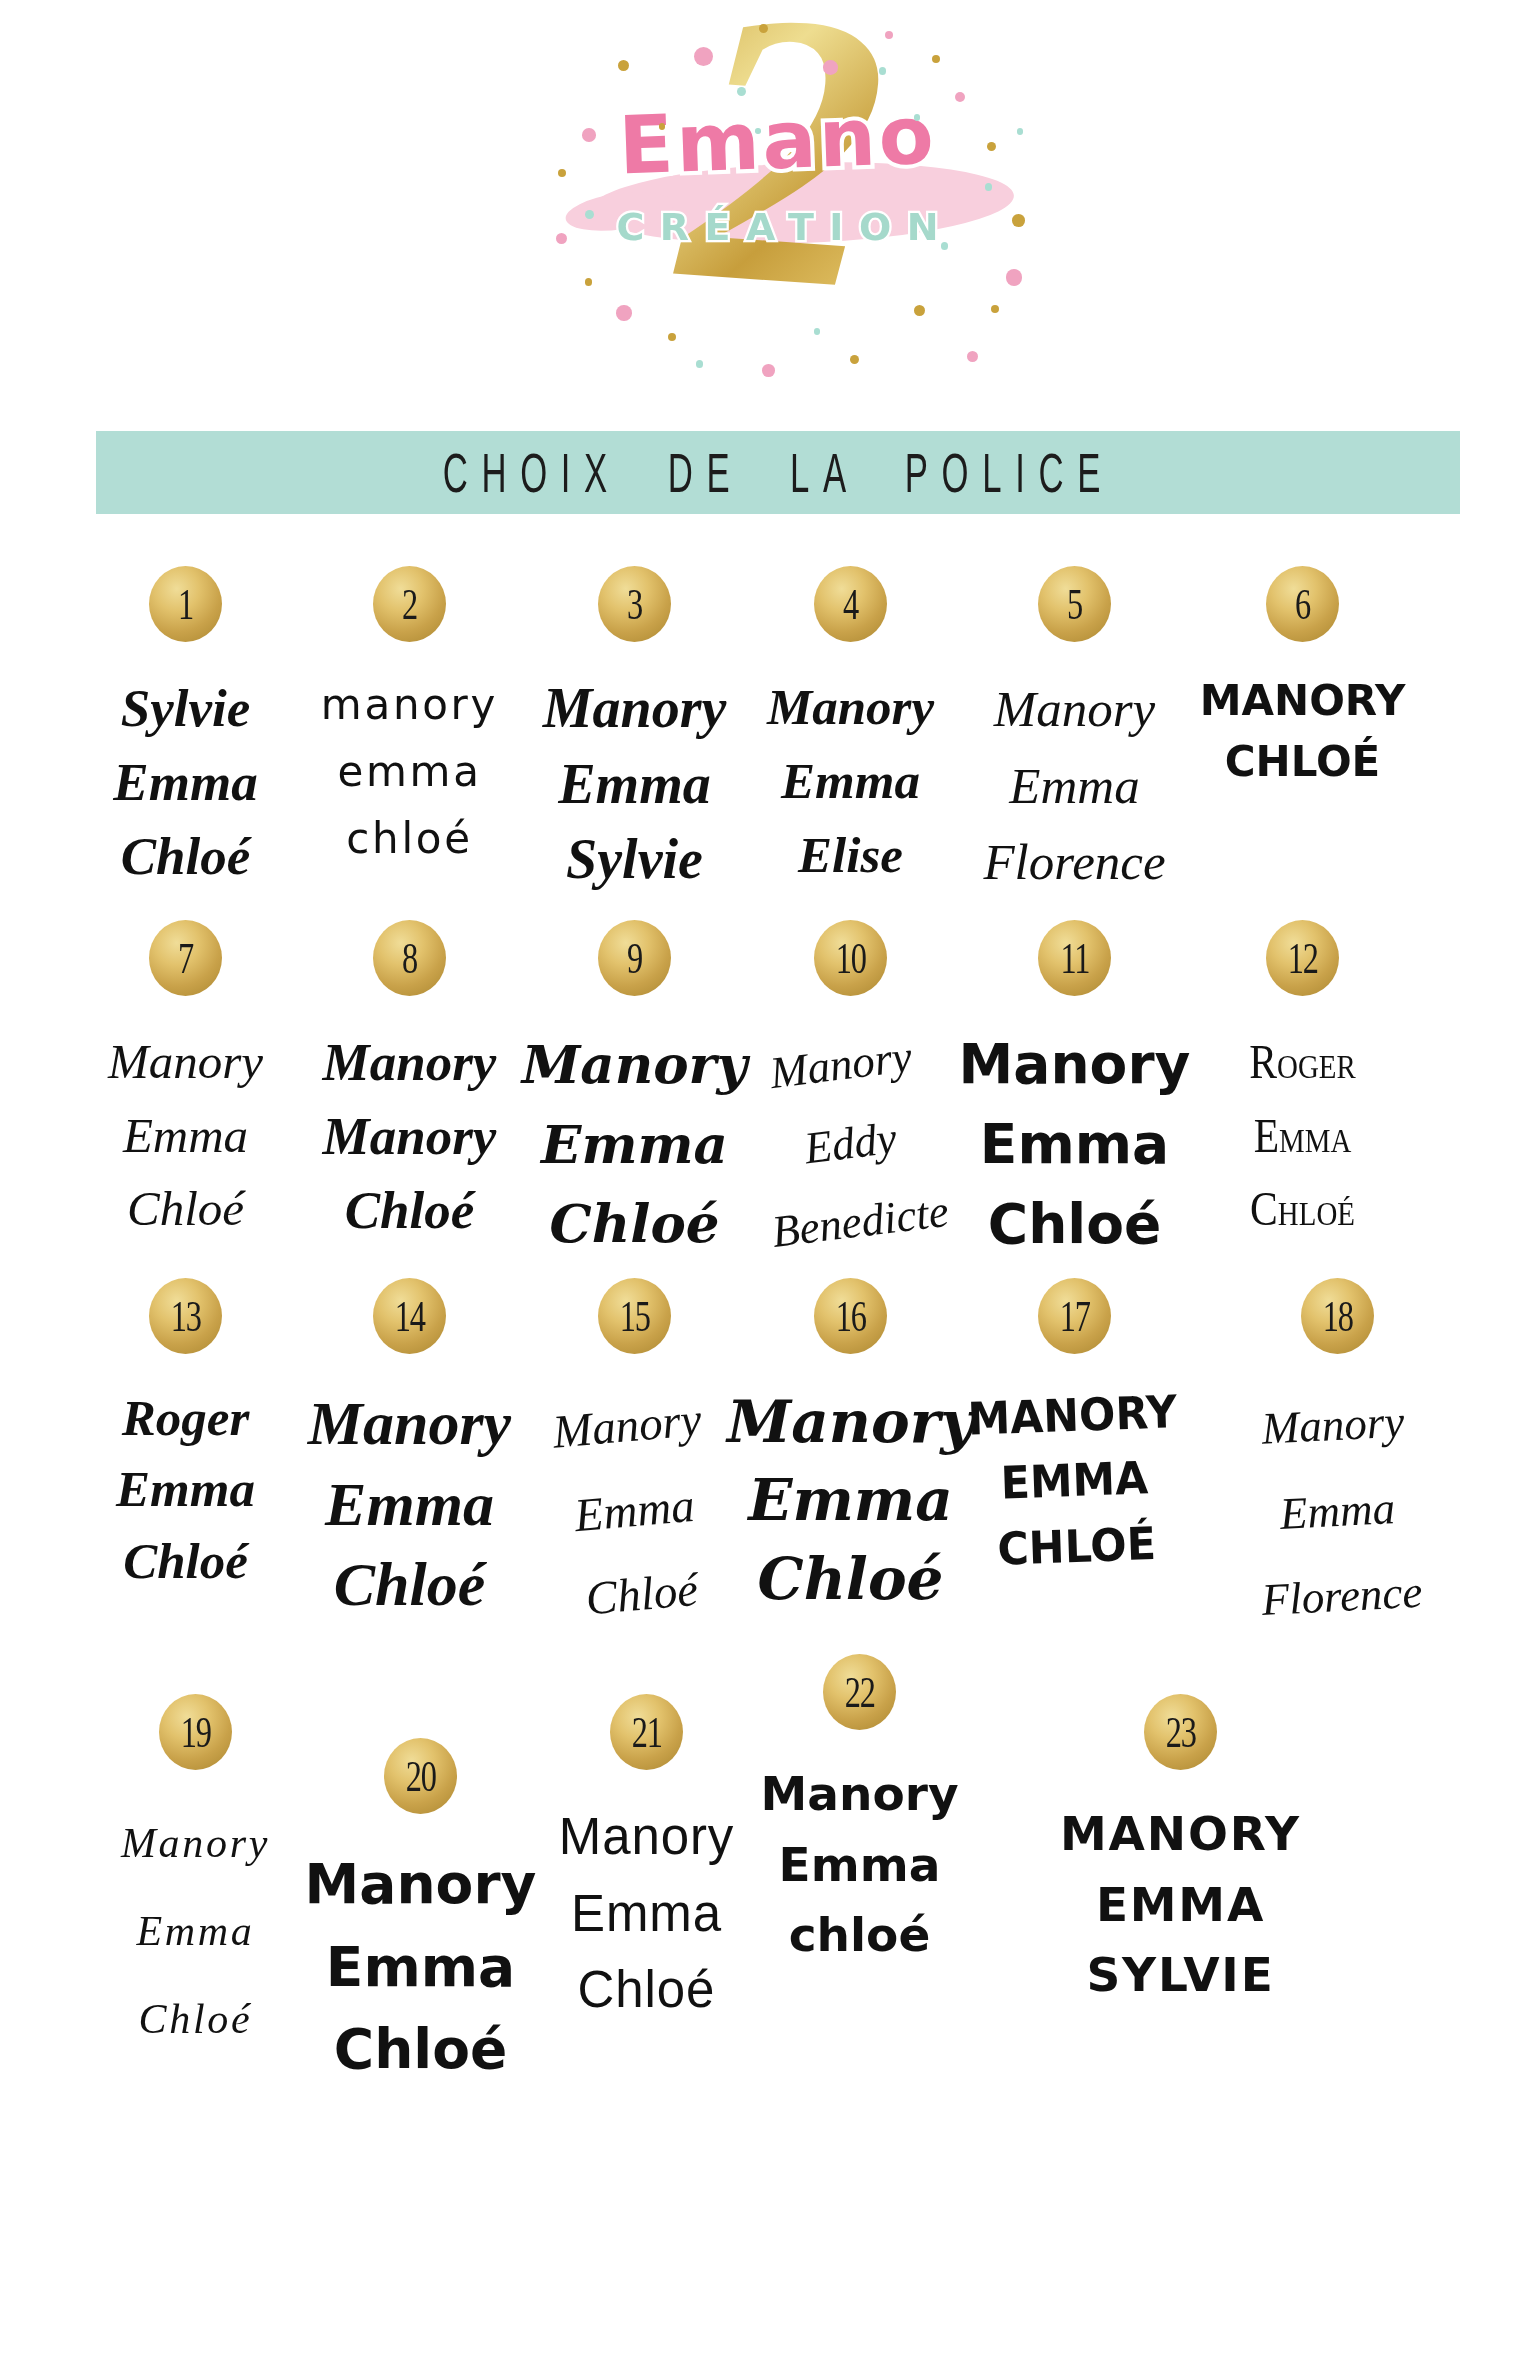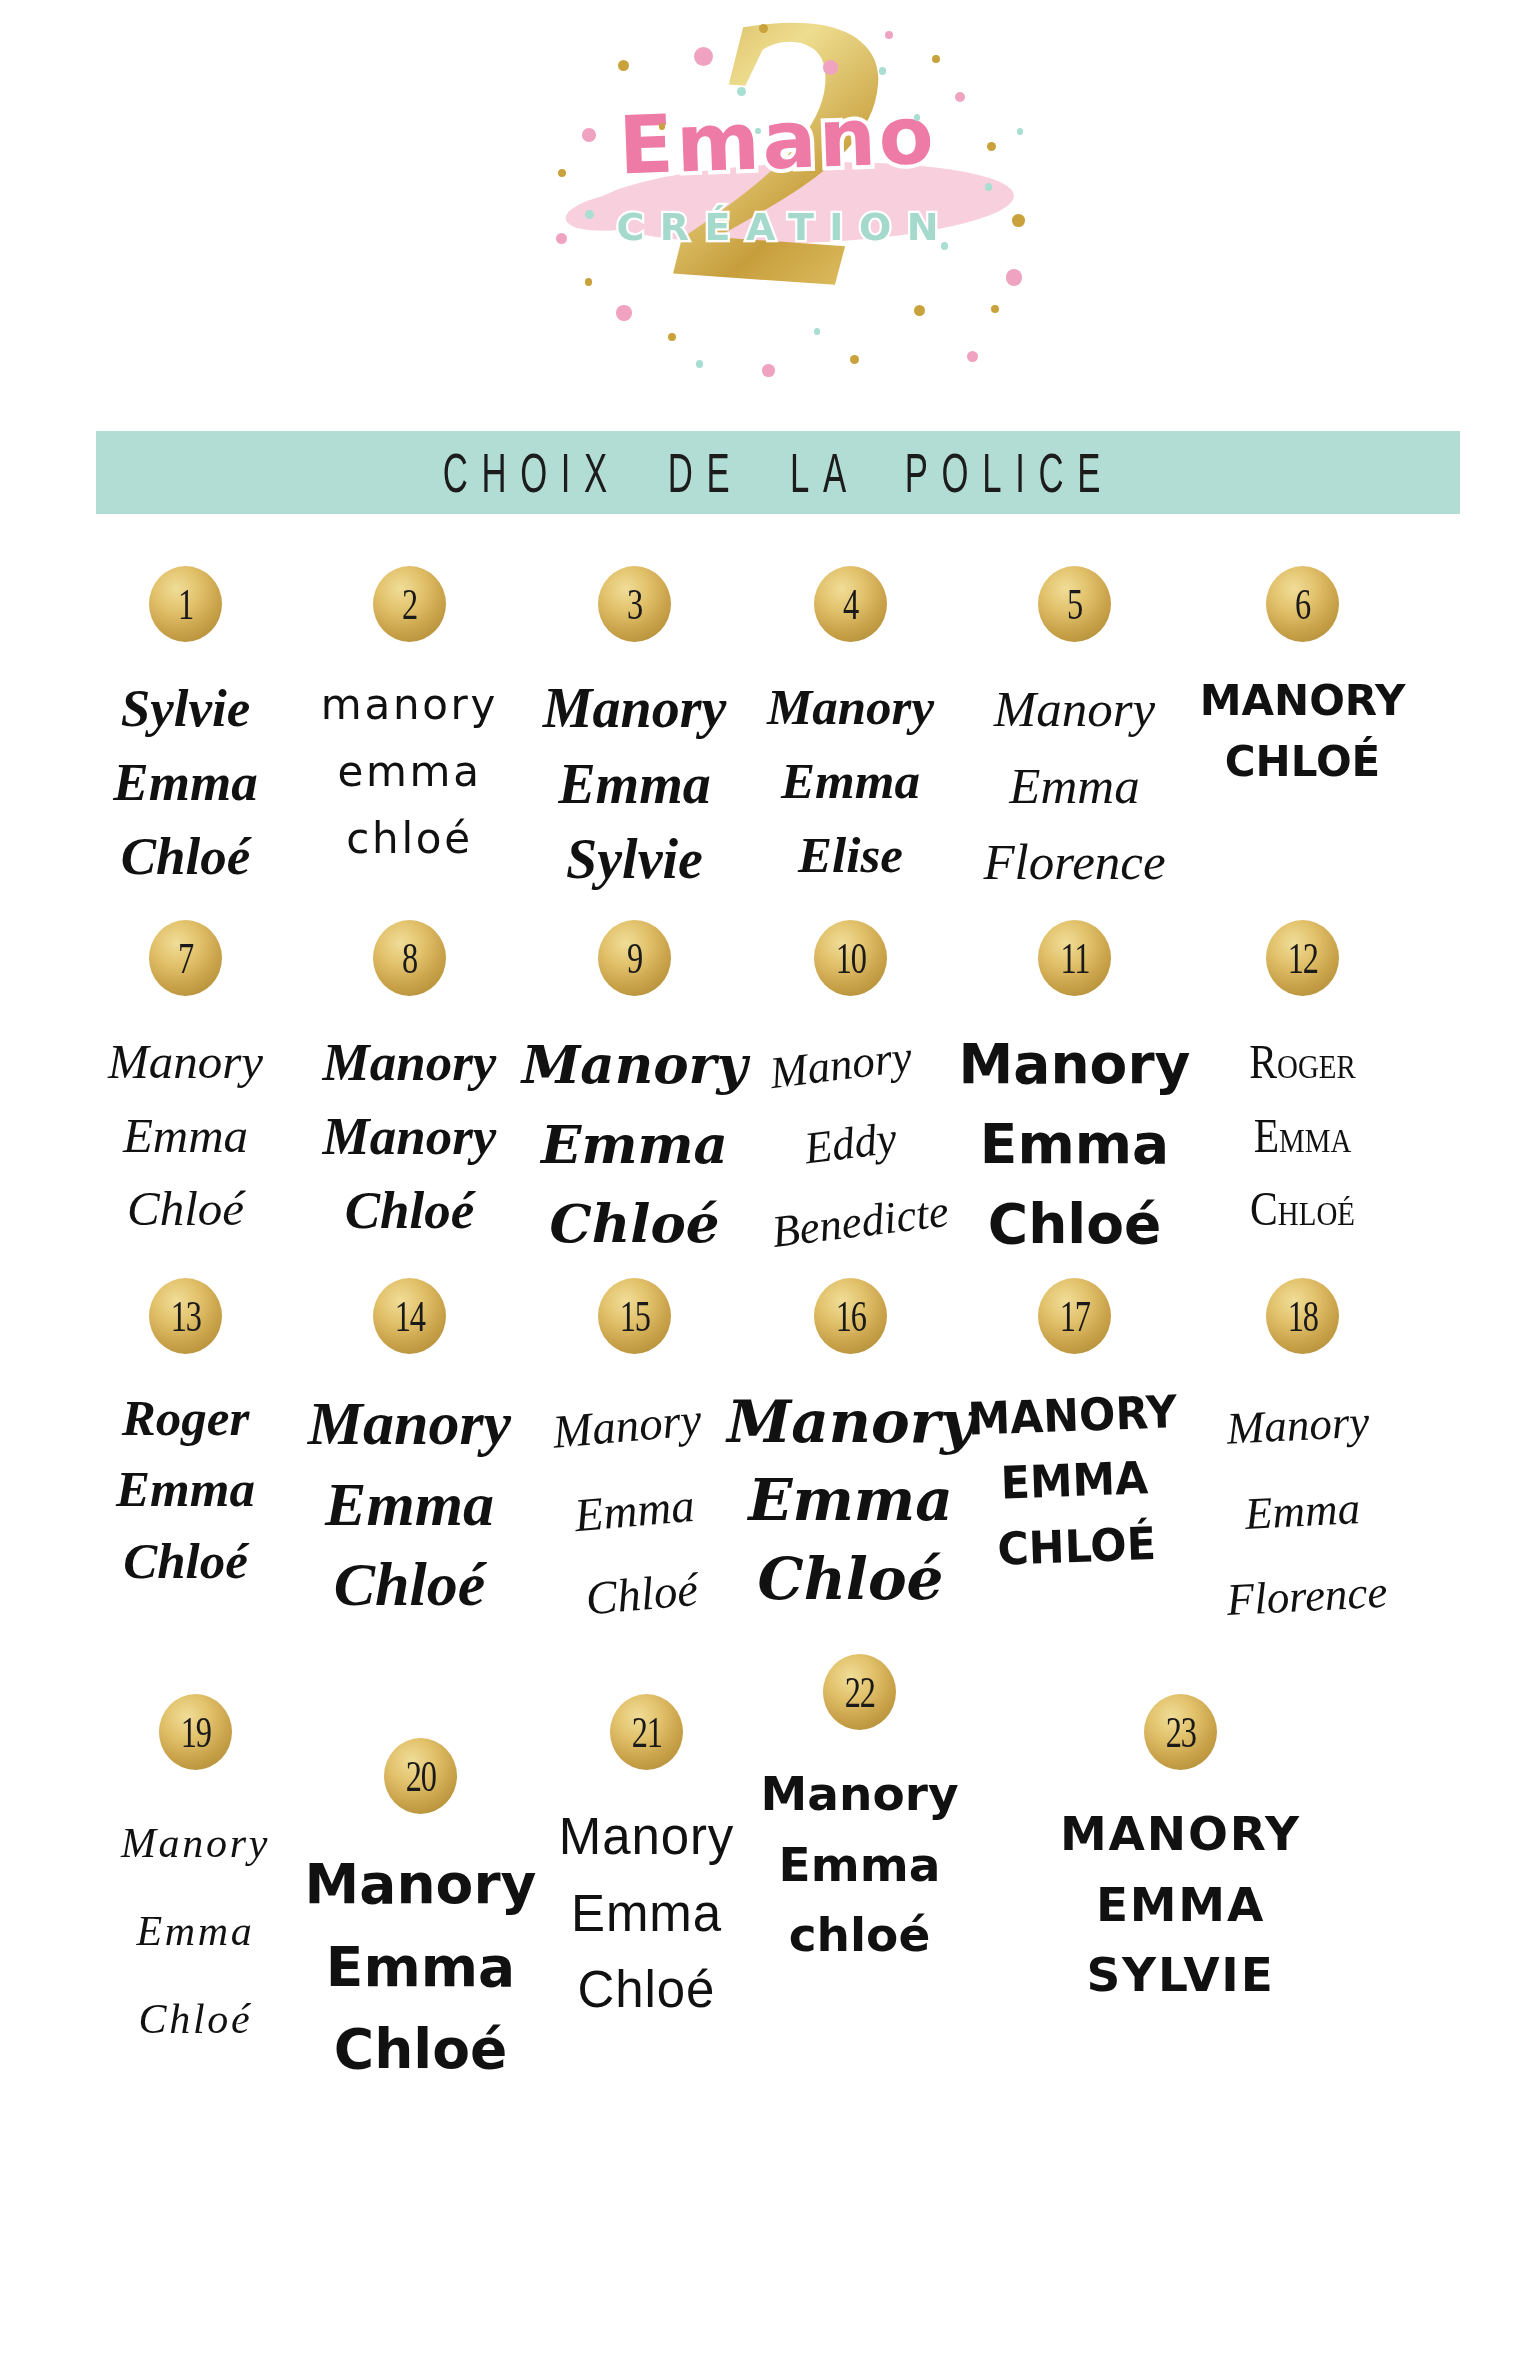--- a/index.html
+++ b/index.html
@@ -41,21 +41,21 @@
     transform:scaleX(0.72);letter-spacing:-1.8px;}
   .names{margin-top:29px;display:flex;flex-direction:column;align-items:center;}
   .line{white-space:nowrap;}
 
   
   .f1{left:185px;top:566px}.f2{left:409px;top:566px}.f3{left:634px;top:566px}
   .f4{left:850px;top:566px}.f5{left:1074px;top:566px}.f6{left:1302px;top:566px}
   .f7{left:185px;top:920px}.f8{left:409px;top:920px}.f9{left:634px;top:920px}
   .f10{left:850px;top:920px}.f11{left:1074px;top:920px}.f12{left:1302px;top:920px}
   .f13{left:185px;top:1278px}.f14{left:409px;top:1278px}.f15{left:634px;top:1278px}
-  .f16{left:850px;top:1278px}.f17{left:1074px;top:1278px}.f18{left:1302px;top:1278px}
+  .f16{left:850px;top:1278px}.f17{left:1074px;top:1278px}.f18{left:1337px;top:1278px}
   .f19{left:195px;top:1694px}.f20{left:420px;top:1738px}.f21{left:646px;top:1694px}
   .f22{left:859px;top:1654px}.f23{left:1180px;top:1694px}
 
   
   .f1 .names{font:italic bold 53px/1.4 "Liberation Serif",serif;}
   .f2 .names{font:400 42px/1.6 "DejaVu Sans",sans-serif;letter-spacing:2.7px;}
   .f3 .names{font:italic bold 56px/1.35 "Liberation Serif",serif;}
   .f4 .names{font:italic bold 51px/1.45 "Liberation Serif",serif;}
   .f5 .names{font:italic 51px/1.5 "Liberation Serif",serif;}
   .f6 .names{font:bold 42px/1.45 "DejaVu Sans",sans-serif;}

